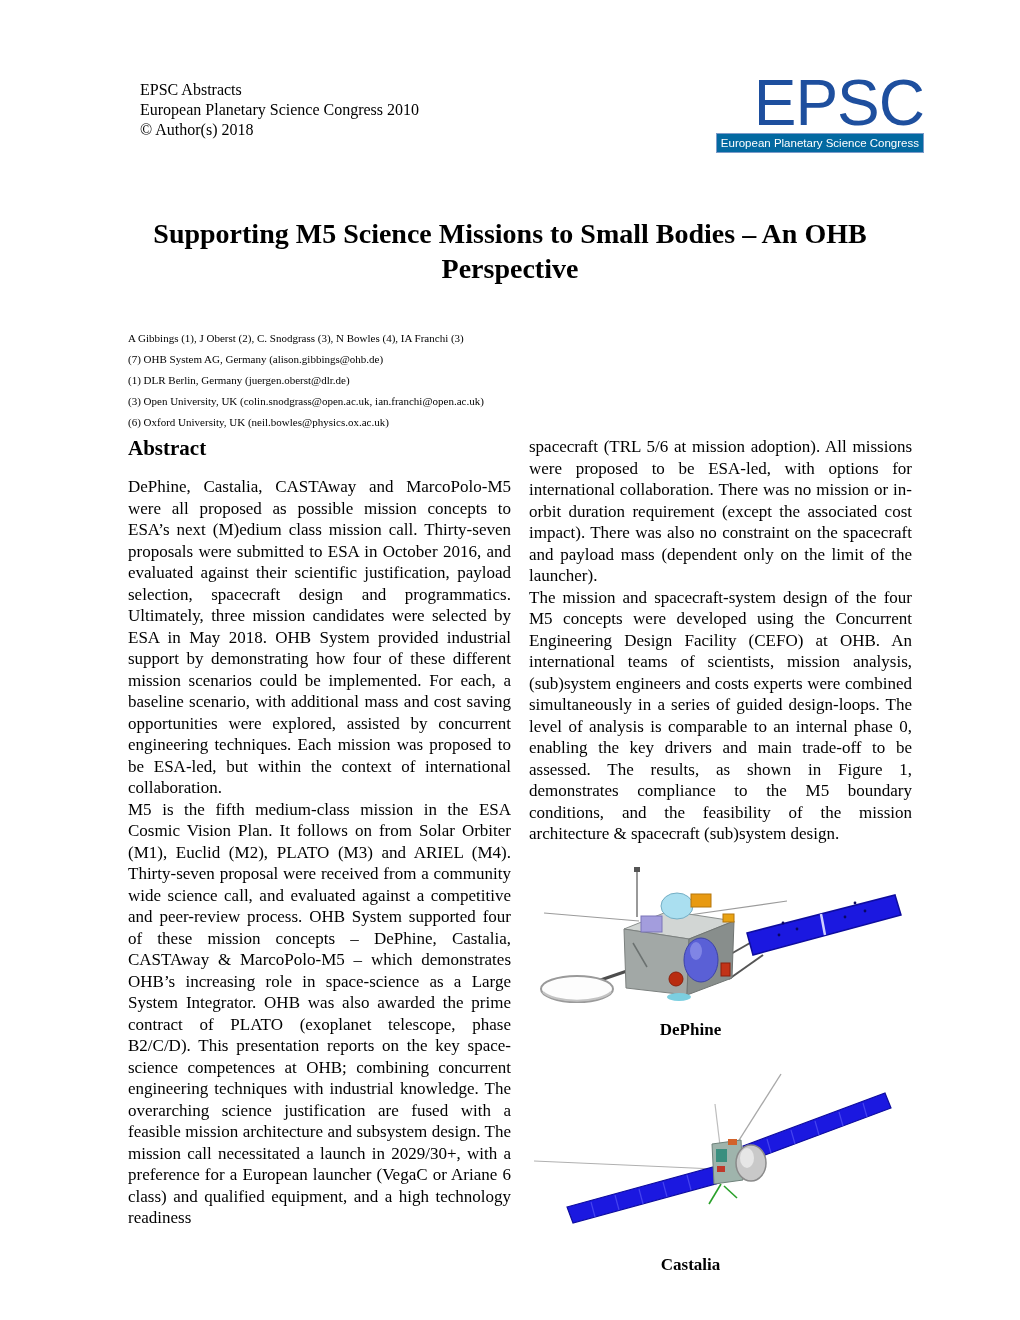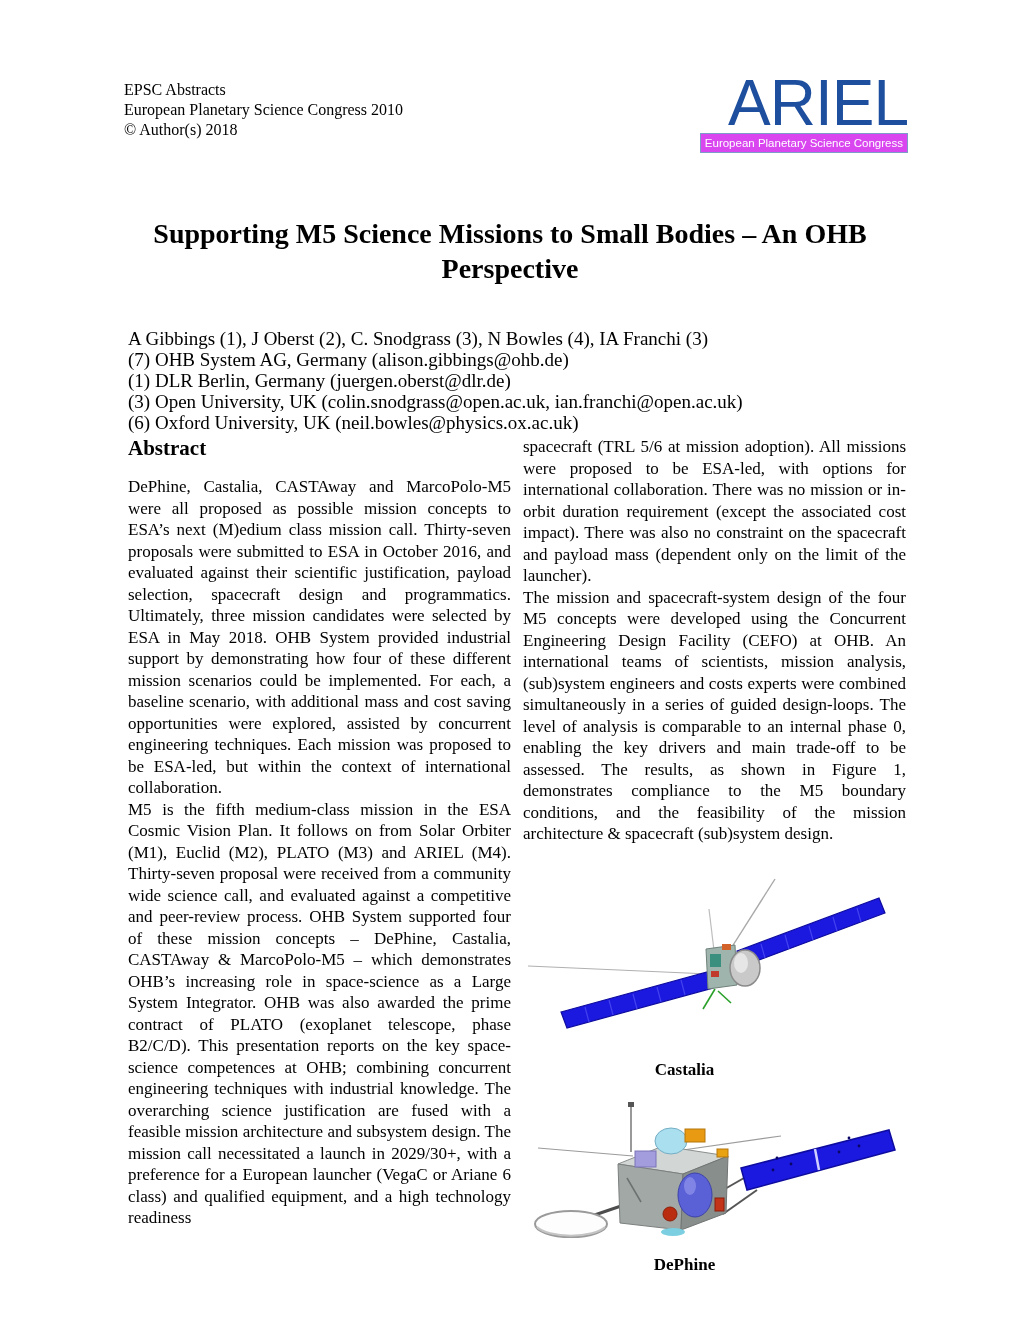--- a/index.html
+++ b/index.html
@@ -10,42 +10,42 @@
     height: 1320px;
     margin: 0 auto;
     background: #ffffff;
     font-family: "Liberation Serif", serif;
     color: #000;
     overflow: hidden;
   }
   .header-row {
     position: absolute;
     top: 80px;
-    left: 124px;
+    left: 140px;
     width: 784px;
     display: flex;
     justify-content: space-between;
     align-items: flex-start;
   }
   .meta-block { font-size: 16px; line-height: 20px; }
   .logo-block { text-align: right; margin-top: -6px; }
   .logo-acronym {
     font-family: "Liberation Sans", sans-serif;
     font-size: 64px;
     line-height: 58px;
     font-weight: 500;
     letter-spacing: -1px;
     color: #1e4f9e;
   }
   .logo-banner {
     font-family: "Liberation Sans", sans-serif;
     font-size: 11.5px;
     line-height: 18px;
     color: #ffffff;
-    background: #d946ef;
+    background: #0369a1;
     border: 1px solid #7d9bc9;
     padding: 0 4px;
     text-align: right;
     white-space: nowrap;
     margin-top: 1px;
   }
   .paper-title {
     position: absolute;
     top: 216px;
     left: 50%;
@@ -54,30 +54,31 @@
     text-align: center;
     font-size: 28px;
     line-height: 35px;
     font-weight: bold;
   }
   .authors-block {
     position: absolute;
     top: 328px;
     left: 128px;
     width: 784px;
-    font-size: 19px;
+    font-size: 11px;
     line-height: 21px;
   }
   .columns {
     position: absolute;
     top: 436px;
     left: 128px;
     width: 784px;
     display: flex;
     gap: 12px;
+    justify-content: space-between;
   }
   .col { width: 383px; font-size: 17px; line-height: 21.5px; }
   .col p { text-align: justify; }
   h2.sec-heading {
     font-size: 21px;
     line-height: 24px;
     font-weight: bold;
     margin: 0 0 16px 0;
   }
   .sec-gap { margin-top: 22px; }
@@ -97,21 +98,21 @@
 
 <div class="page">
 
   <div class="header-row">
     <div class="meta-block">
       <div>EPSC Abstracts</div>
       <div>European Planetary Science Congress 2010</div>
       <div>© Author(s) 2018</div>
     </div>
     <div class="logo-block">
-      <div class="logo-acronym">ARIEL</div>
+      <div class="logo-acronym">EPSC</div>
       <div class="logo-banner">European Planetary Science Congress</div>
     </div>
   </div>
 
   <h1 class="paper-title">Supporting M5 Science Missions to Small Bodies – An OHB Perspective</h1>
 
   <div class="authors-block">
     <div>A Gibbings (1), J Oberst (2), C. Snodgrass (3), N Bowles (4), IA Franchi (3)</div>
     <div>(7) OHB System AG, Germany (alison.gibbings@ohb.de)</div>
     <div>(1) DLR Berlin, Germany (juergen.oberst@dlr.de)</div>
@@ -123,55 +124,20 @@
 
     <div class="col">
       <h2 class="sec-heading">Abstract</h2>
       <p>DePhine, Castalia, CASTAway and MarcoPolo-M5 were all proposed as possible mission concepts to ESA’s next (M)edium class mission call. Thirty-seven proposals were submitted to ESA in October 2016, and evaluated against their scientific justification, payload selection, spacecraft design and programmatics. Ultimately, three mission candidates were selected by ESA in May 2018. OHB System provided industrial support by demonstrating how four of these different mission scenarios could be implemented. For each, a baseline scenario, with additional mass and cost saving opportunities were explored, assisted by concurrent engineering techniques. Each mission was proposed to be ESA-led, but within the context of international collaboration.</p>
       <p>M5 is the fifth medium-class mission in the ESA Cosmic Vision Plan. It follows on from Solar Orbiter (M1), Euclid (M2), PLATO (M3) and ARIEL (M4). Thirty-seven proposal were received from a community wide science call, and evaluated against a competitive and peer-review process. OHB System supported four of these mission concepts – DePhine, Castalia, CASTAway &amp; MarcoPolo-M5 – which demonstrates OHB’s increasing role in space-science as a Large System Integrator. OHB was also awarded the prime contract of PLATO (exoplanet telescope, phase B2/C/D). This presentation reports on the key space-science competences at OHB; combining concurrent engineering techniques with industrial knowledge. The overarching science justification are fused with a feasible mission architecture and subsystem design. The mission call necessitated a launch in 2029/30+, with a preference for a European launcher (VegaC or Ariane 6 class) and qualified equipment, and a high technology readiness</p>
     </div>
 
     <div class="col">
       <p>spacecraft (TRL 5/6 at mission adoption). All missions were proposed to be ESA-led, with options for international collaboration. There was no mission or in-orbit duration requirement (except the associated cost impact). There was also no constraint on the spacecraft and payload mass (dependent only on the limit of the launcher).</p>
       <p>The mission and spacecraft-system design of the four M5 concepts were developed using the Concurrent Engineering Design Facility (CEFO) at OHB. An international teams of scientists, mission analysis, (sub)system engineers and costs experts were combined simultaneously in a series of guided design-loops. The level of analysis is comparable to an internal phase 0, enabling the key drivers and main trade-off to be assessed. The results, as shown in Figure 1, demonstrates compliance to the M5 boundary conditions, and the feasibility of the mission architecture &amp; spacecraft (sub)system design.</p>
-
-      <div class="figure castalia-fig">
-        <svg width="383" height="180" viewBox="0 0 383 180">
-
-          <line x1="5" y1="95" x2="186" y2="103" stroke="#b0b0b0" stroke-width="1.2"></line>
-          <line x1="200" y1="90" x2="252" y2="8" stroke="#a8a8a8" stroke-width="1.4"></line>
-          <line x1="192" y1="88" x2="186" y2="38" stroke="#bdbdbd" stroke-width="1.2"></line>
-
-          <polygon points="38,141 184,101 190,117 44,157" fill="#1b18e0" stroke="#0e0c9e" stroke-width="1.2"></polygon>
-          <line x1="62" y1="136" x2="66" y2="151" stroke="#4543ee" stroke-width="1.2"></line>
-          <line x1="86" y1="129" x2="90" y2="144" stroke="#4543ee" stroke-width="1.2"></line>
-          <line x1="110" y1="123" x2="114" y2="138" stroke="#4543ee" stroke-width="1.2"></line>
-          <line x1="134" y1="116" x2="138" y2="131" stroke="#4543ee" stroke-width="1.2"></line>
-          <line x1="158" y1="109" x2="162" y2="124" stroke="#4543ee" stroke-width="1.2"></line>
-
-          <polygon points="214,80 356,27 362,42 220,95" fill="#1b18e0" stroke="#0e0c9e" stroke-width="1.2"></polygon>
-          <line x1="238" y1="73" x2="242" y2="87" stroke="#4543ee" stroke-width="1.2"></line>
-          <line x1="262" y1="64" x2="266" y2="78" stroke="#4543ee" stroke-width="1.2"></line>
-          <line x1="286" y1="55" x2="290" y2="69" stroke="#4543ee" stroke-width="1.2"></line>
-          <line x1="310" y1="46" x2="314" y2="60" stroke="#4543ee" stroke-width="1.2"></line>
-          <line x1="334" y1="37" x2="338" y2="51" stroke="#4543ee" stroke-width="1.2"></line>
-
-          <polygon points="183,78 212,74 214,114 185,118" fill="#9fb4ac" stroke="#6f827b" stroke-width="1"></polygon>
-          <rect x="187" y="83" width="11" height="13" fill="#3a8f7f"></rect>
-          <rect x="199" y="73" width="9" height="6" fill="#d2622a"></rect>
-          <rect x="188" y="100" width="8" height="6" fill="#c0392b"></rect>
-
-          <ellipse cx="222" cy="97" rx="15" ry="18" fill="#c9c9c9" stroke="#8a8a8a" stroke-width="1.5"></ellipse>
-          <ellipse cx="218" cy="92" rx="7" ry="10" fill="#e6e6e6"></ellipse>
-
-          <line x1="192" y1="118" x2="180" y2="138" stroke="#2aa02a" stroke-width="1.6"></line>
-          <line x1="195" y1="120" x2="208" y2="132" stroke="#2aa02a" stroke-width="1.6"></line>
-        </svg>
-        <div class="figcaption">Castalia</div>
-      </div>
 
       <div class="figure">
         <svg width="383" height="152" viewBox="0 0 383 152">
 
           <line x1="15" y1="54" x2="110" y2="62" stroke="#9b9b9b" stroke-width="1.2"></line>
           <line x1="160" y1="56" x2="258" y2="42" stroke="#9b9b9b" stroke-width="1.2"></line>
           <line x1="108" y1="58" x2="108" y2="12" stroke="#777" stroke-width="1.5"></line>
           <rect x="105" y="8" width="6" height="5" fill="#555"></rect>
 
           <line x1="98" y1="112" x2="54" y2="127" stroke="#4d4d4d" stroke-width="3"></line>
@@ -202,16 +168,51 @@
 
           <ellipse cx="172" cy="101" rx="17" ry="22" fill="#5a60d6" stroke="#3c42a8" stroke-width="1"></ellipse>
           <ellipse cx="167" cy="92" rx="6" ry="9" fill="#8a8fe8" opacity="0.8"></ellipse>
           <circle cx="147" cy="120" r="7" fill="#b92c10" stroke="#8c1f0a" stroke-width="1"></circle>
           <rect x="192" y="104" width="9" height="13" fill="#c23318" stroke="#8c1f0a" stroke-width="1"></rect>
           <ellipse cx="150" cy="138" rx="12" ry="4" fill="#7ccfe0"></ellipse>
           <line x1="104" y1="84" x2="118" y2="108" stroke="#6b7170" stroke-width="1.5"></line>
         </svg>
         <div class="figcaption">DePhine</div>
       </div>
+
+      <div class="figure castalia-fig">
+        <svg width="383" height="180" viewBox="0 0 383 180">
+
+          <line x1="5" y1="95" x2="186" y2="103" stroke="#b0b0b0" stroke-width="1.2"></line>
+          <line x1="200" y1="90" x2="252" y2="8" stroke="#a8a8a8" stroke-width="1.4"></line>
+          <line x1="192" y1="88" x2="186" y2="38" stroke="#bdbdbd" stroke-width="1.2"></line>
+
+          <polygon points="38,141 184,101 190,117 44,157" fill="#1b18e0" stroke="#0e0c9e" stroke-width="1.2"></polygon>
+          <line x1="62" y1="136" x2="66" y2="151" stroke="#4543ee" stroke-width="1.2"></line>
+          <line x1="86" y1="129" x2="90" y2="144" stroke="#4543ee" stroke-width="1.2"></line>
+          <line x1="110" y1="123" x2="114" y2="138" stroke="#4543ee" stroke-width="1.2"></line>
+          <line x1="134" y1="116" x2="138" y2="131" stroke="#4543ee" stroke-width="1.2"></line>
+          <line x1="158" y1="109" x2="162" y2="124" stroke="#4543ee" stroke-width="1.2"></line>
+
+          <polygon points="214,80 356,27 362,42 220,95" fill="#1b18e0" stroke="#0e0c9e" stroke-width="1.2"></polygon>
+          <line x1="238" y1="73" x2="242" y2="87" stroke="#4543ee" stroke-width="1.2"></line>
+          <line x1="262" y1="64" x2="266" y2="78" stroke="#4543ee" stroke-width="1.2"></line>
+          <line x1="286" y1="55" x2="290" y2="69" stroke="#4543ee" stroke-width="1.2"></line>
+          <line x1="310" y1="46" x2="314" y2="60" stroke="#4543ee" stroke-width="1.2"></line>
+          <line x1="334" y1="37" x2="338" y2="51" stroke="#4543ee" stroke-width="1.2"></line>
+
+          <polygon points="183,78 212,74 214,114 185,118" fill="#9fb4ac" stroke="#6f827b" stroke-width="1"></polygon>
+          <rect x="187" y="83" width="11" height="13" fill="#3a8f7f"></rect>
+          <rect x="199" y="73" width="9" height="6" fill="#d2622a"></rect>
+          <rect x="188" y="100" width="8" height="6" fill="#c0392b"></rect>
+
+          <ellipse cx="222" cy="97" rx="15" ry="18" fill="#c9c9c9" stroke="#8a8a8a" stroke-width="1.5"></ellipse>
+          <ellipse cx="218" cy="92" rx="7" ry="10" fill="#e6e6e6"></ellipse>
+
+          <line x1="192" y1="118" x2="180" y2="138" stroke="#2aa02a" stroke-width="1.6"></line>
+          <line x1="195" y1="120" x2="208" y2="132" stroke="#2aa02a" stroke-width="1.6"></line>
+        </svg>
+        <div class="figcaption">Castalia</div>
+      </div>
     </div>
 
   </div>
 </div>
 
 </body></html>

